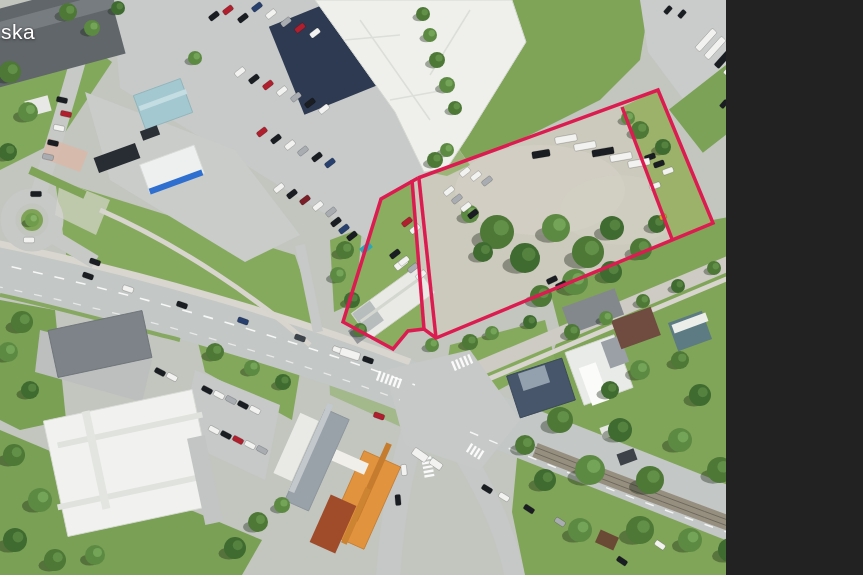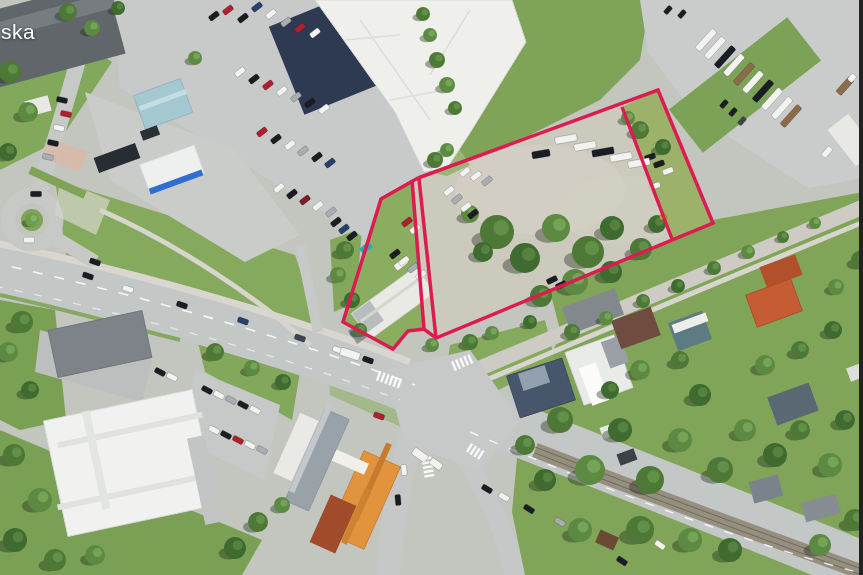--- a/index.html
+++ b/index.html
@@ -1,17 +1,17 @@
 <!DOCTYPE html>
 <html><head>
 <meta charset="utf-8">
 <style>
   html,body{margin:0;padding:0;background:#222;}
   .viewport{
-    position:relative;width:859px;height:575px;overflow:hidden;
+    position:relative;width:726px;height:575px;overflow:hidden;
     background:#4c1d95;font-family:"Liberation Sans",sans-serif;
   }
   .viewport svg{position:absolute;left:0;top:0;display:block;}
   .map-label{
     position:absolute;left:1px;top:20px;
     color:#ffffff;font-size:21px;font-weight:500;letter-spacing:.5px;
     text-shadow:0 1px 3px rgba(40,40,40,.65), 0 0 2px rgba(40,40,40,.5);
     user-select:none;
   }
 </style>

